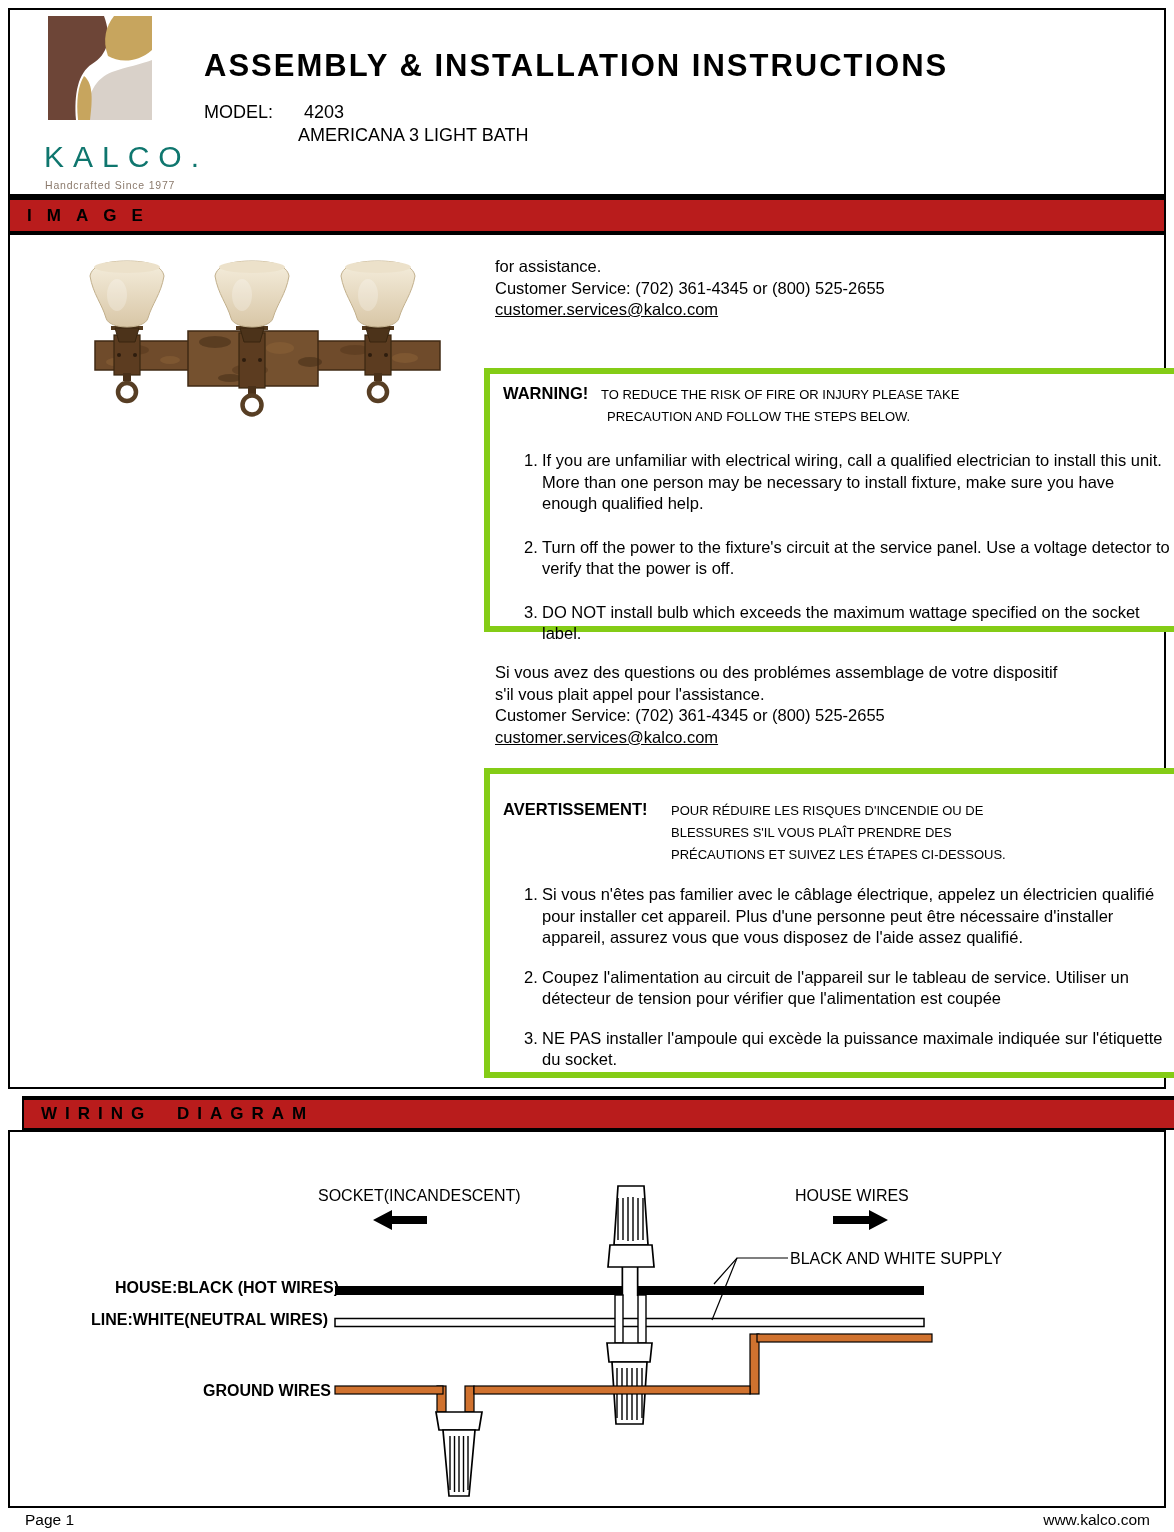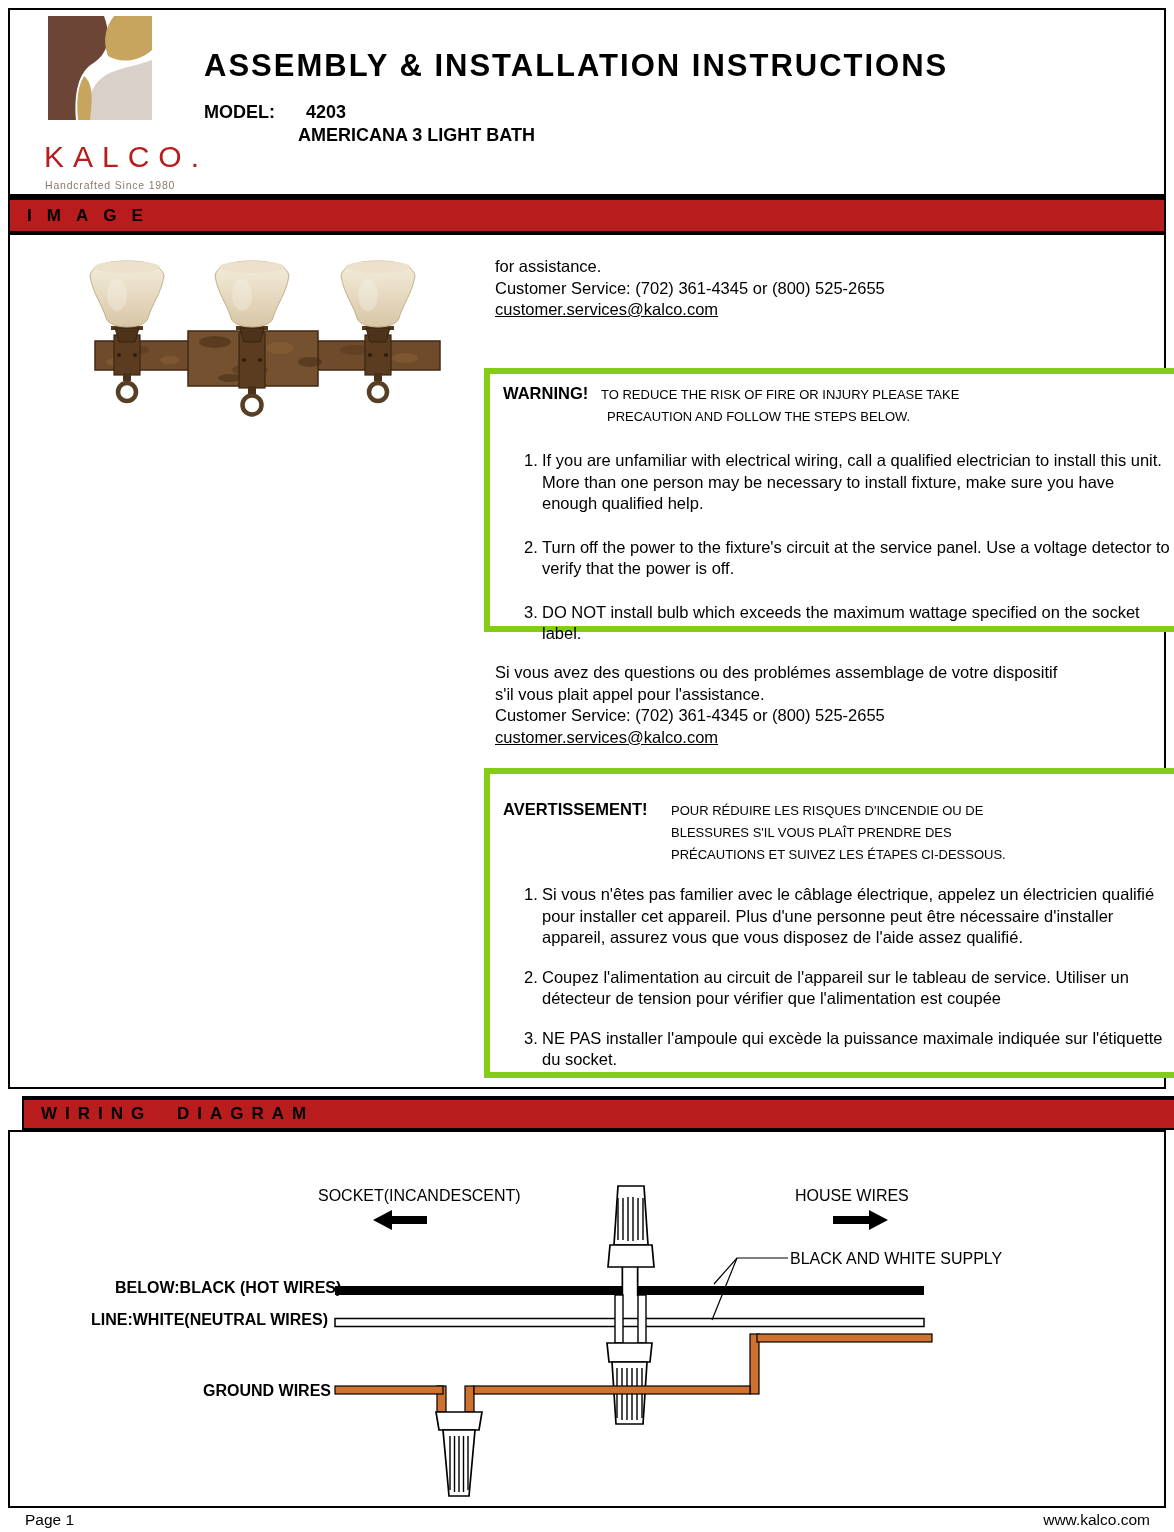--- a/index.html
+++ b/index.html
@@ -6,22 +6,22 @@
   .page{position:relative;width:1174px;height:1532px;background:#fff;
         font-family:"Liberation Sans",sans-serif;color:#000;overflow:hidden;}
   .abs{position:absolute;}
   
   .box{position:absolute;left:8px;width:1158px;border:2px solid #000;box-sizing:border-box;background:#fff;}
   .bar{position:absolute;left:8px;width:1158px;border:2px solid #000;border-top:4px solid #000;box-sizing:border-box;background:#b91c1c;display:flex;align-items:center;}
   .bar-label{font-weight:bold;font-size:17px;letter-spacing:15px;padding-left:17px;white-space:nowrap;}
   .bar-label.wiring{letter-spacing:8px;word-spacing:12px;}
   
   .title{font-weight:bold;font-size:31px;letter-spacing:2px;white-space:nowrap;}
-  .model-line{font-weight:bold;font-size:18px;white-space:nowrap;text-align:center;}
-  .brand{font-size:30px;letter-spacing:9px;color:#b91c1c;}
+  .model-line{font-weight:normal;font-size:18px;white-space:nowrap;text-align:center;}
+  .brand{font-size:30px;letter-spacing:9px;color:#0f766e;}
   .tagline{font-size:10.5px;letter-spacing:0.8px;color:#8b7a6c;}
   
   .contact{font-size:16.5px;line-height:21.5px;}
   .contact .u{text-decoration:underline;}
   .warnbox{position:absolute;left:484px;width:713px;border:6px solid #84cc16;box-sizing:border-box;background:#fff;padding:10px 16px 0 13px;}
   .warnhead{display:flex;}
   .warnhead .lab{font-weight:bold;font-size:16.5px;flex:0 0 auto;}
   .warnhead .lines{font-size:13px;line-height:22px;}
   .witem{display:flex;font-size:16.5px;line-height:21.5px;margin-top:22px;margin-left:21px;}
   .witem .num{flex:0 0 18px;}
@@ -40,21 +40,21 @@
   <div class="box" style="top:8px;height:188px;">
 
     <svg class="abs" style="left:38px;top:6px;" width="104" height="104" viewBox="0 0 104 104">
       <rect width="104" height="104" fill="#ffffff"></rect>
       <path d="M0,0 L56,0 C64,22 60,38 44,48 C30,57 26,78 28,104 L0,104 Z" fill="#6d4537"></path>
       <path d="M66,0 L104,0 L104,34 C88,48 70,46 60,40 C54,24 58,10 66,0 Z" fill="#c7a55e"></path>
       <path d="M104,44 L104,104 L40,104 C38,78 48,62 64,56 C78,51 94,48 104,44 Z" fill="#d9d1c9"></path>
       <path d="M36,60 C46,68 44,86 42,104 L30,104 C28,84 30,70 36,60 Z" fill="#c7a55e"></path>
     </svg>
     <div class="abs brand" style="left:34px;top:130px;">KALCO.</div>
-    <div class="abs tagline" style="left:35px;top:169px;">Handcrafted Since 1980</div>
+    <div class="abs tagline" style="left:35px;top:169px;">Handcrafted Since 1977</div>
 
     <div class="abs title" style="left:194px;top:38px;">ASSEMBLY &amp; INSTALLATION INSTRUCTIONS</div>
     <div class="abs model-line" style="left:194px;top:92px;">
       <span>MODEL:</span>
       <span style="display:inline-block;width:26px;"></span><span>4203</span>
     </div>
     <div class="abs model-line" style="left:288px;top:115px;">AMERICANA  3 LIGHT BATH</div>
   </div>
 
   <div class="bar" style="top:196px;height:37px;">
@@ -239,20 +239,20 @@
 
     <g stroke="#000" stroke-width="1.2" fill="none">
       <polyline points="704,154 727,128 778,128"></polyline>
       <line x1="702" y1="190" x2="727" y2="128"></line>
     </g>
   </svg>
 
   <div class="wlab" style="left:318px;top:1187px;">SOCKET(INCANDESCENT)</div>
   <div class="wlab" style="left:795px;top:1187px;">HOUSE WIRES</div>
   <div class="wlab small" style="left:790px;top:1250px;">BLACK AND WHITE SUPPLY</div>
-  <div class="wlab b" style="left:115px;top:1279px;width:213px;text-align:right;">BELOW:BLACK (HOT WIRES)</div>
+  <div class="wlab b" style="left:115px;top:1279px;width:213px;text-align:right;">HOUSE:BLACK (HOT WIRES)</div>
   <div class="wlab b" style="left:85px;top:1311px;width:243px;text-align:right;">LINE:WHITE(NEUTRAL WIRES)</div>
   <div class="wlab b" style="left:203px;top:1382px;width:127px;text-align:right;">GROUND WIRES</div>
 
   <div class="footer-text" style="left:25px;top:1511px;">Page 1</div>
   <div class="footer-text" style="right:24px;top:1511px;">www.kalco.com</div>
 
 </div>
 
 </body></html>

